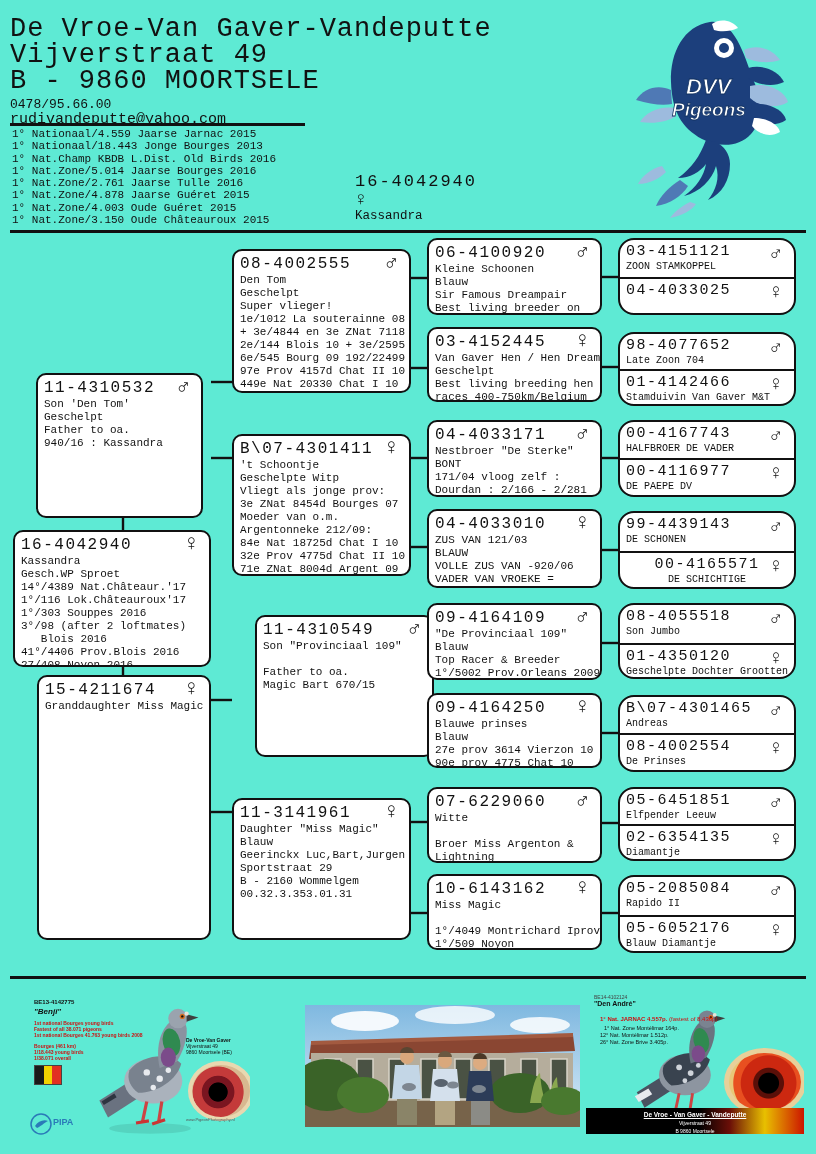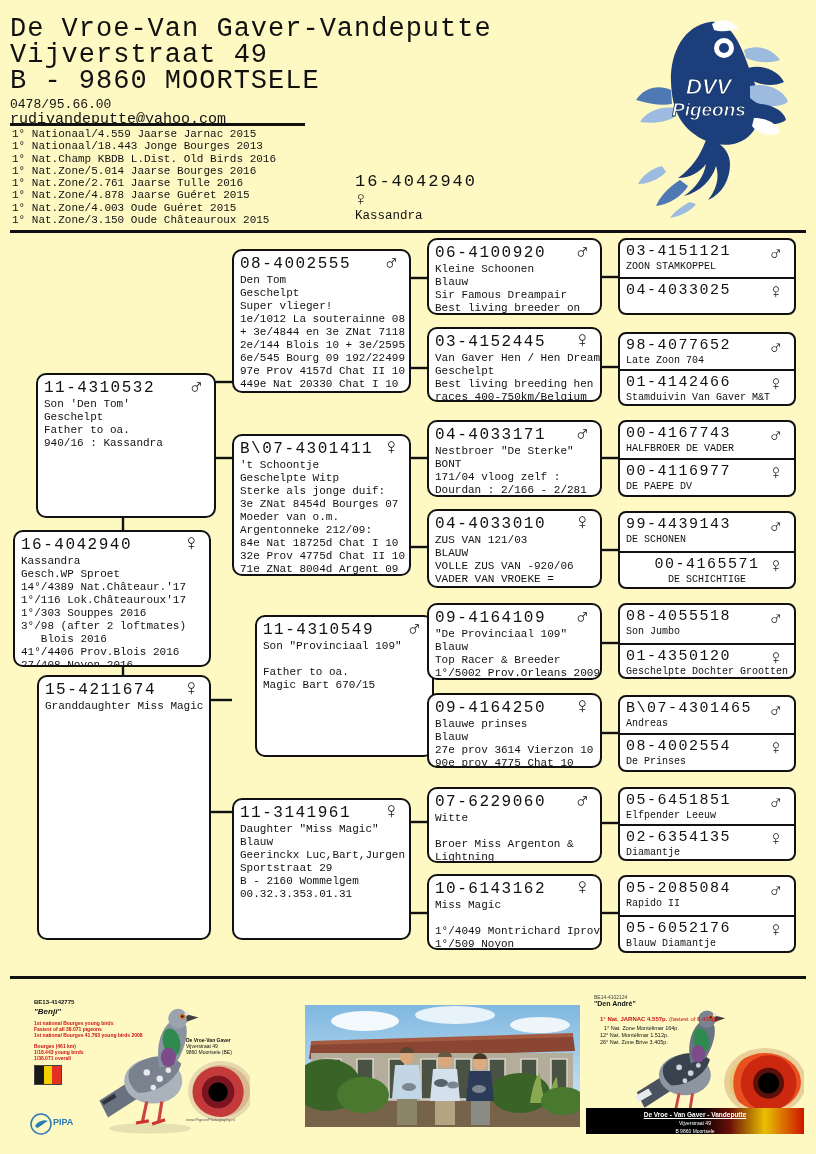--- a/index.html
+++ b/index.html
@@ -1,35 +1,35 @@
 <!DOCTYPE html>
 <html style="--logo-navy: #1c3f7c; --logo-mid: #4f79b5; --logo-light: #9dbbde; --flag-black: #1a1a1a; --flag-yellow: #f3d100; --flag-red: #e23022;"><head>
 <meta charset="utf-8">
 <style>
   html,body{margin:0;padding:0;background:#ffffff;}
-  #page{position:relative;width:816px;height:1154px;background:#fef9c3;overflow:hidden;
+  #page{position:relative;width:816px;height:1154px;background:#5eead4;overflow:hidden;
         font-family:"Liberation Mono","DejaVu Sans Mono",monospace;color:#111;}
   .abs{position:absolute;}
   
   .hdr-name{font-size:27px;line-height:26px;letter-spacing:1px;white-space:pre;}
   .hdr-sub{font-size:13px;line-height:15px;white-space:pre;}
   .hdr-email{font-size:15px;line-height:15px;text-decoration:underline;}
   .ach-line{font-size:11px;line-height:12.3px;white-space:pre;}
   .rule{background:#111;}
   
   .subj-ring{font-size:17px;letter-spacing:2px;}
   .subj-sex{font-size:19px;line-height:18px;}
   .subj-name{font-size:12.5px;}
   
   .pbox{position:absolute;border:2px solid #111;border-radius:10px;background:#fff;
         padding:3px 6px;box-sizing:border-box;overflow:hidden;}
   .pbox-ring{font-size:16px;letter-spacing:1.5px;line-height:20px;white-space:pre;}
   .pbox-sex{position:absolute;top:1px;right:11px;font-size:22px;line-height:24px;}
   .pline{font-size:11px;line-height:13px;min-height:13px;white-space:pre;}
-  .pairbox{position:absolute;border:2px solid #111;border-radius:8px;background:#fff;
+  .pairbox{position:absolute;border:2px solid #111;border-radius:16px;background:#fff;
            box-sizing:border-box;overflow:hidden;}
   .paircell{position:relative;box-sizing:border-box;padding:2px 6px;overflow:hidden;}
   .paircell.bottom{border-top:2px solid #111;}
   .pair-ring{font-size:15px;letter-spacing:1.5px;line-height:19px;white-space:pre;}
   .pair-note{font-size:10px;line-height:11px;white-space:pre;}
   .pair-sex{position:absolute;top:3px;right:12px;font-size:20px;line-height:22px;}
   #connectors{position:absolute;left:0;top:0;pointer-events:none;}
   
   .photo{position:absolute;overflow:hidden;}
   .tiny{position:absolute;white-space:pre;}
@@ -111,21 +111,21 @@
         <line x1="411" y1="913" x2="427" y2="913" stroke="#111" stroke-width="2.4"></line>
         <line x1="602" y1="277" x2="618" y2="277" stroke="#111" stroke-width="2.4"></line>
         <line x1="602" y1="367" x2="618" y2="367" stroke="#111" stroke-width="2.4"></line>
         <line x1="602" y1="458" x2="618" y2="458" stroke="#111" stroke-width="2.4"></line>
         <line x1="602" y1="550" x2="618" y2="550" stroke="#111" stroke-width="2.4"></line>
         <line x1="602" y1="643" x2="618" y2="643" stroke="#111" stroke-width="2.4"></line>
         <line x1="602" y1="733" x2="618" y2="733" stroke="#111" stroke-width="2.4"></line>
         <line x1="602" y1="823" x2="618" y2="823" stroke="#111" stroke-width="2.4"></line>
         <line x1="602" y1="913" x2="618" y2="913" stroke="#111" stroke-width="2.4"></line>
       </svg>
-      <div class="pbox" style="left: 36px; top: 373px; width: 180px; height: 145px;">
+      <div class="pbox" style="left: 36px; top: 373px; width: 167px; height: 145px;">
         <div class="pbox-ring">11-4310532</div>
         <div class="pbox-sex">♂</div>
         <div class="pline">Son 'Den Tom'</div>
         <div class="pline">Geschelpt</div>
         <div class="pline">Father to oa.</div>
         <div class="pline">940/16 : Kassandra</div>
       </div>
       <div class="pbox" style="left: 13px; top: 530px; width: 198px; height: 137px;">
         <div class="pbox-ring">16-4042940</div>
         <div class="pbox-sex">♀</div>
@@ -155,21 +155,21 @@
         <div class="pline">2e/144 Blois 10 + 3e/2595</div>
         <div class="pline">6e/545 Bourg 09 192/22499</div>
         <div class="pline">97e Prov 4157d Chat II 10</div>
         <div class="pline">449e Nat 20330 Chat I 10</div>
       </div>
       <div class="pbox" style="left: 232px; top: 434px; width: 179px; height: 142px;">
         <div class="pbox-ring">B\07-4301411</div>
         <div class="pbox-sex">♀</div>
         <div class="pline">'t Schoontje</div>
         <div class="pline">Geschelpte Witp</div>
-        <div class="pline">Sterke als jonge duif:</div>
+        <div class="pline">Vliegt als jonge prov:</div>
         <div class="pline">3e ZNat 8454d Bourges 07</div>
         <div class="pline">Moeder van o.m.</div>
         <div class="pline">Argentonneke 212/09:</div>
         <div class="pline">84e Nat 18725d Chat I 10</div>
         <div class="pline">32e Prov 4775d Chat II 10</div>
         <div class="pline">71e ZNat 8004d Argent 09</div>
       </div>
       <div class="pbox" style="left: 232px; top: 615px; width: 179px; height: 142px; margin-left: 23px;">
         <div class="pbox-ring">11-4310549</div>
         <div class="pbox-sex">♂</div>

